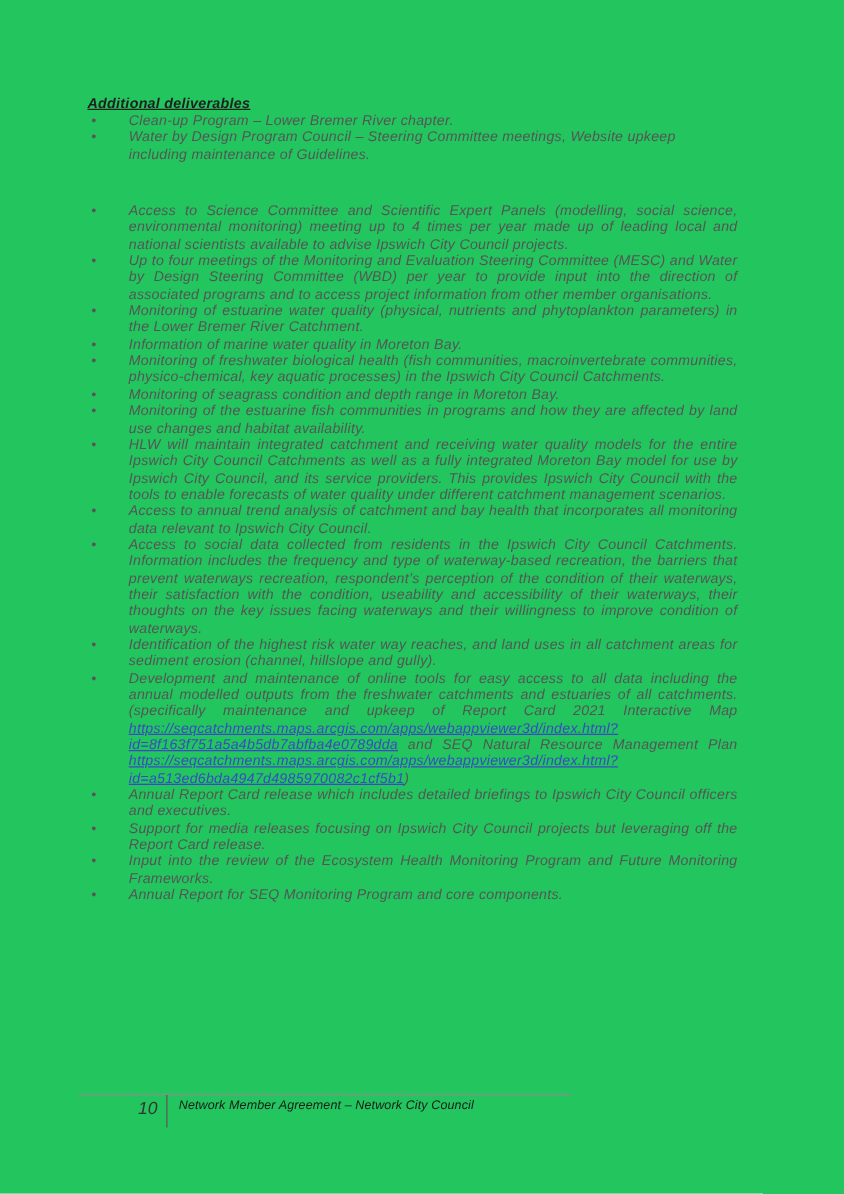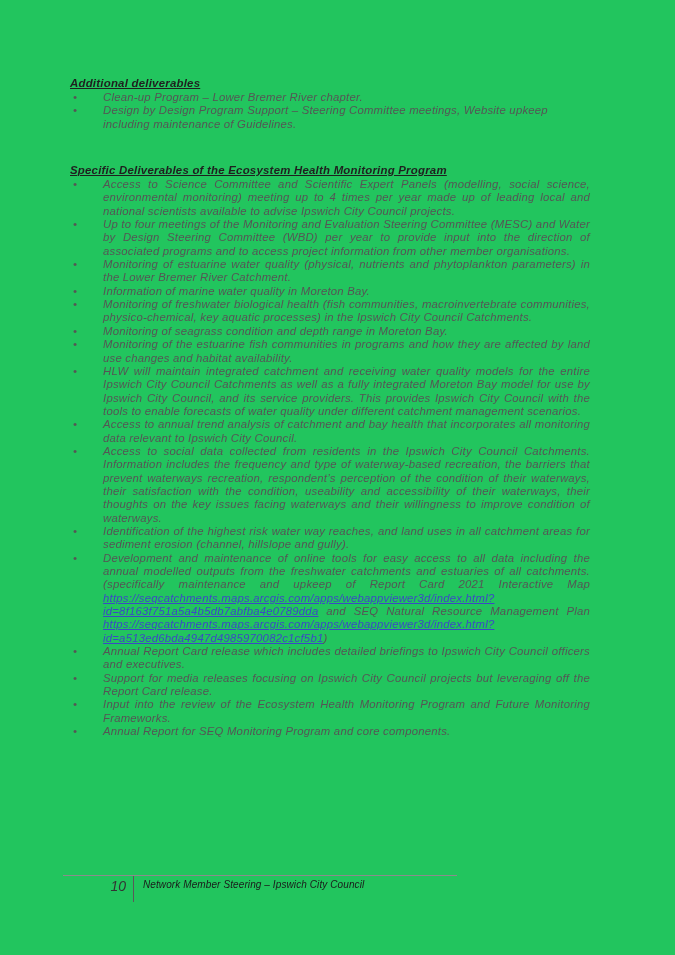--- a/index.html
+++ b/index.html
@@ -91,25 +91,24 @@
 <div class="page">
   <div class="content" id="doc-sections">
       <div class="section">
         <div class="heading">Additional deliverables</div>
         <div class="bullet">
           <span class="dot">•</span>
           <span class="btxt">Clean-up Program – Lower Bremer River chapter.</span>
         </div>
         <div class="bullet">
           <span class="dot">•</span>
-          <span class="btxt">Design by Design Program Support – Steering Committee meetings, Website upkeep including maintenance of Guidelines.</span>
+          <span class="btxt">Water by Design Program Council – Steering Committee meetings, Website upkeep including maintenance of Guidelines.</span>
         </div>
       </div>
       <div class="section">
-        <div class="heading">Specific Deliverables of the Ecosystem Health Monitoring Program</div>
         <div class="bullet just">
           <span class="dot">•</span>
           <span class="btxt">Access to Science Committee and Scientific Expert Panels (modelling, social science, environmental monitoring) meeting up to 4 times per year made up of leading local and national scientists available to advise Ipswich City Council projects.</span>
         </div>
         <div class="bullet just">
           <span class="dot">•</span>
           <span class="btxt">Up to four meetings of the Monitoring and Evaluation Steering Committee (MESC) and Water by Design Steering Committee (WBD) per year to provide input into the direction of associated programs and to access project information from other member organisations.</span>
         </div>
         <div class="bullet just">
           <span class="dot">•</span>
@@ -167,15 +166,15 @@
           <span class="dot">•</span>
           <span class="btxt">Annual Report for SEQ Monitoring Program and core components.</span>
         </div>
       </div>
     </div>
 
   <div class="footer-rule"></div>
   <div class="footer-row">
     <span class="pagenum">10</span>
     <span class="footer-vline"></span>
-    <span class="footer-title">Network Member Steering – Ipswich City Council</span>
+    <span class="footer-title">Network Member Agreement – Network City Council</span>
   </div>
 </div>
 
 </body></html>

